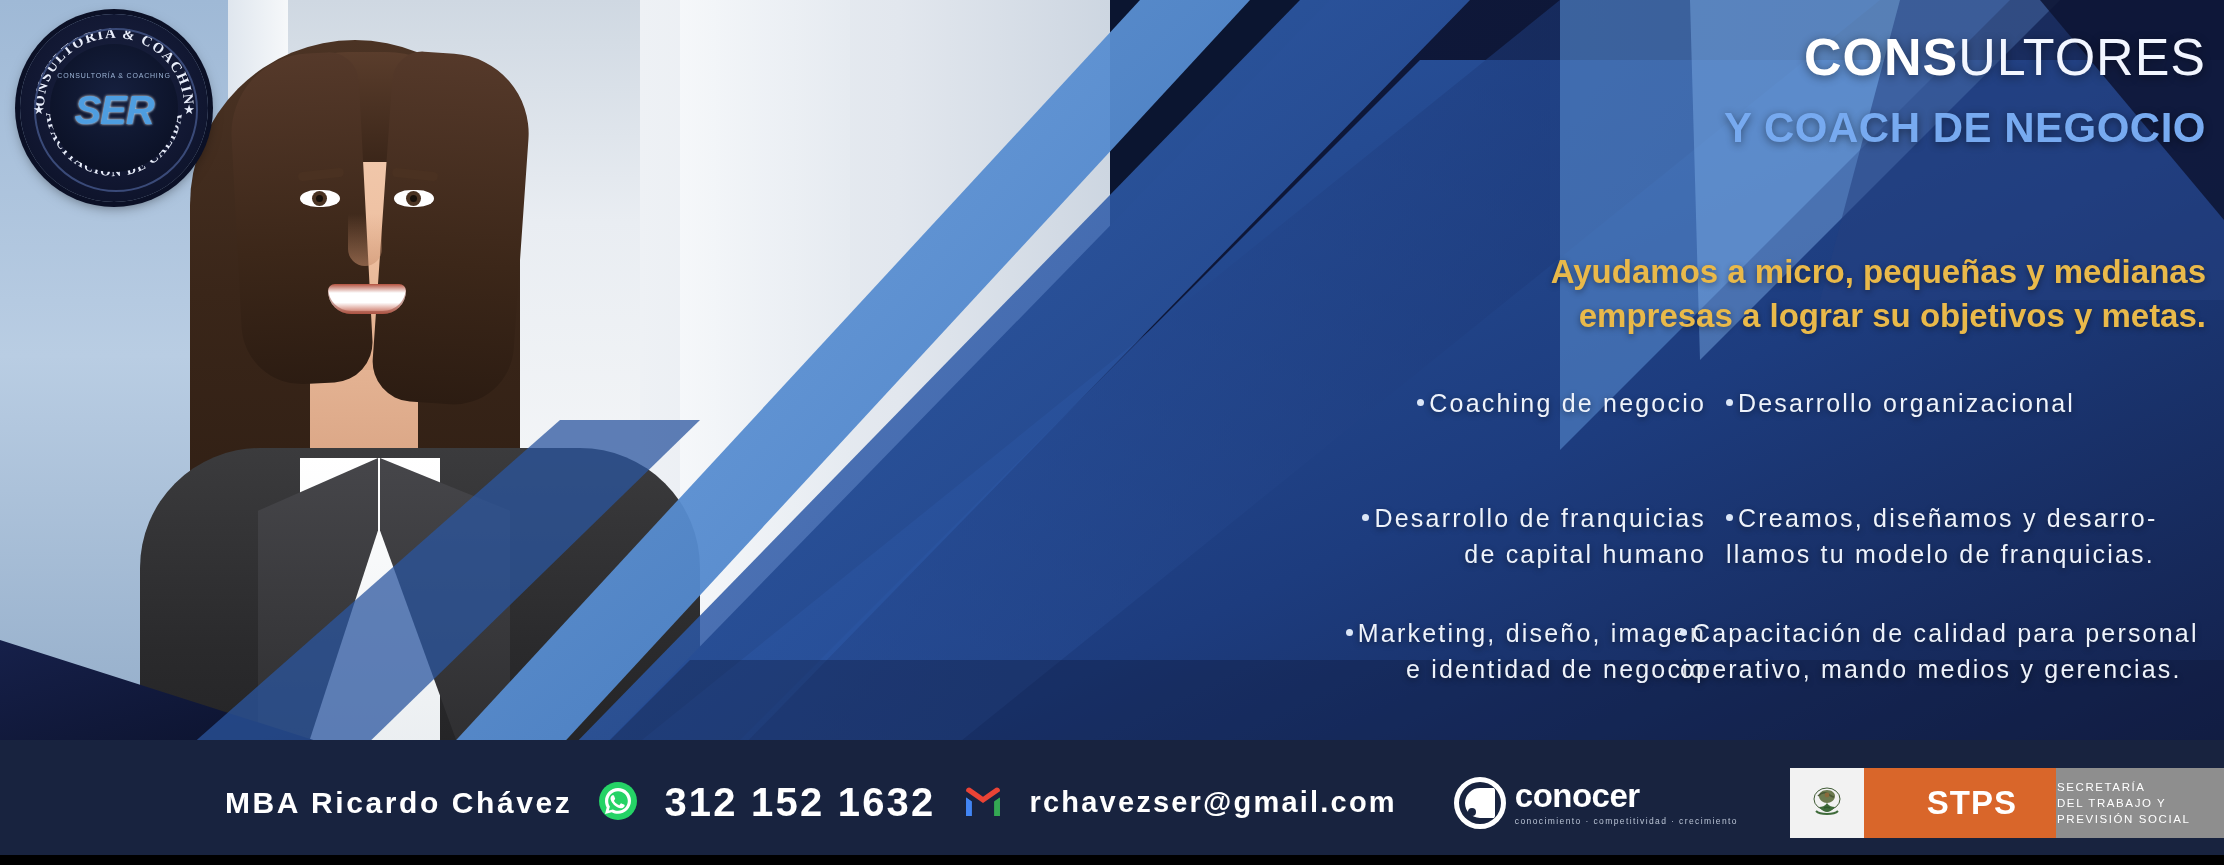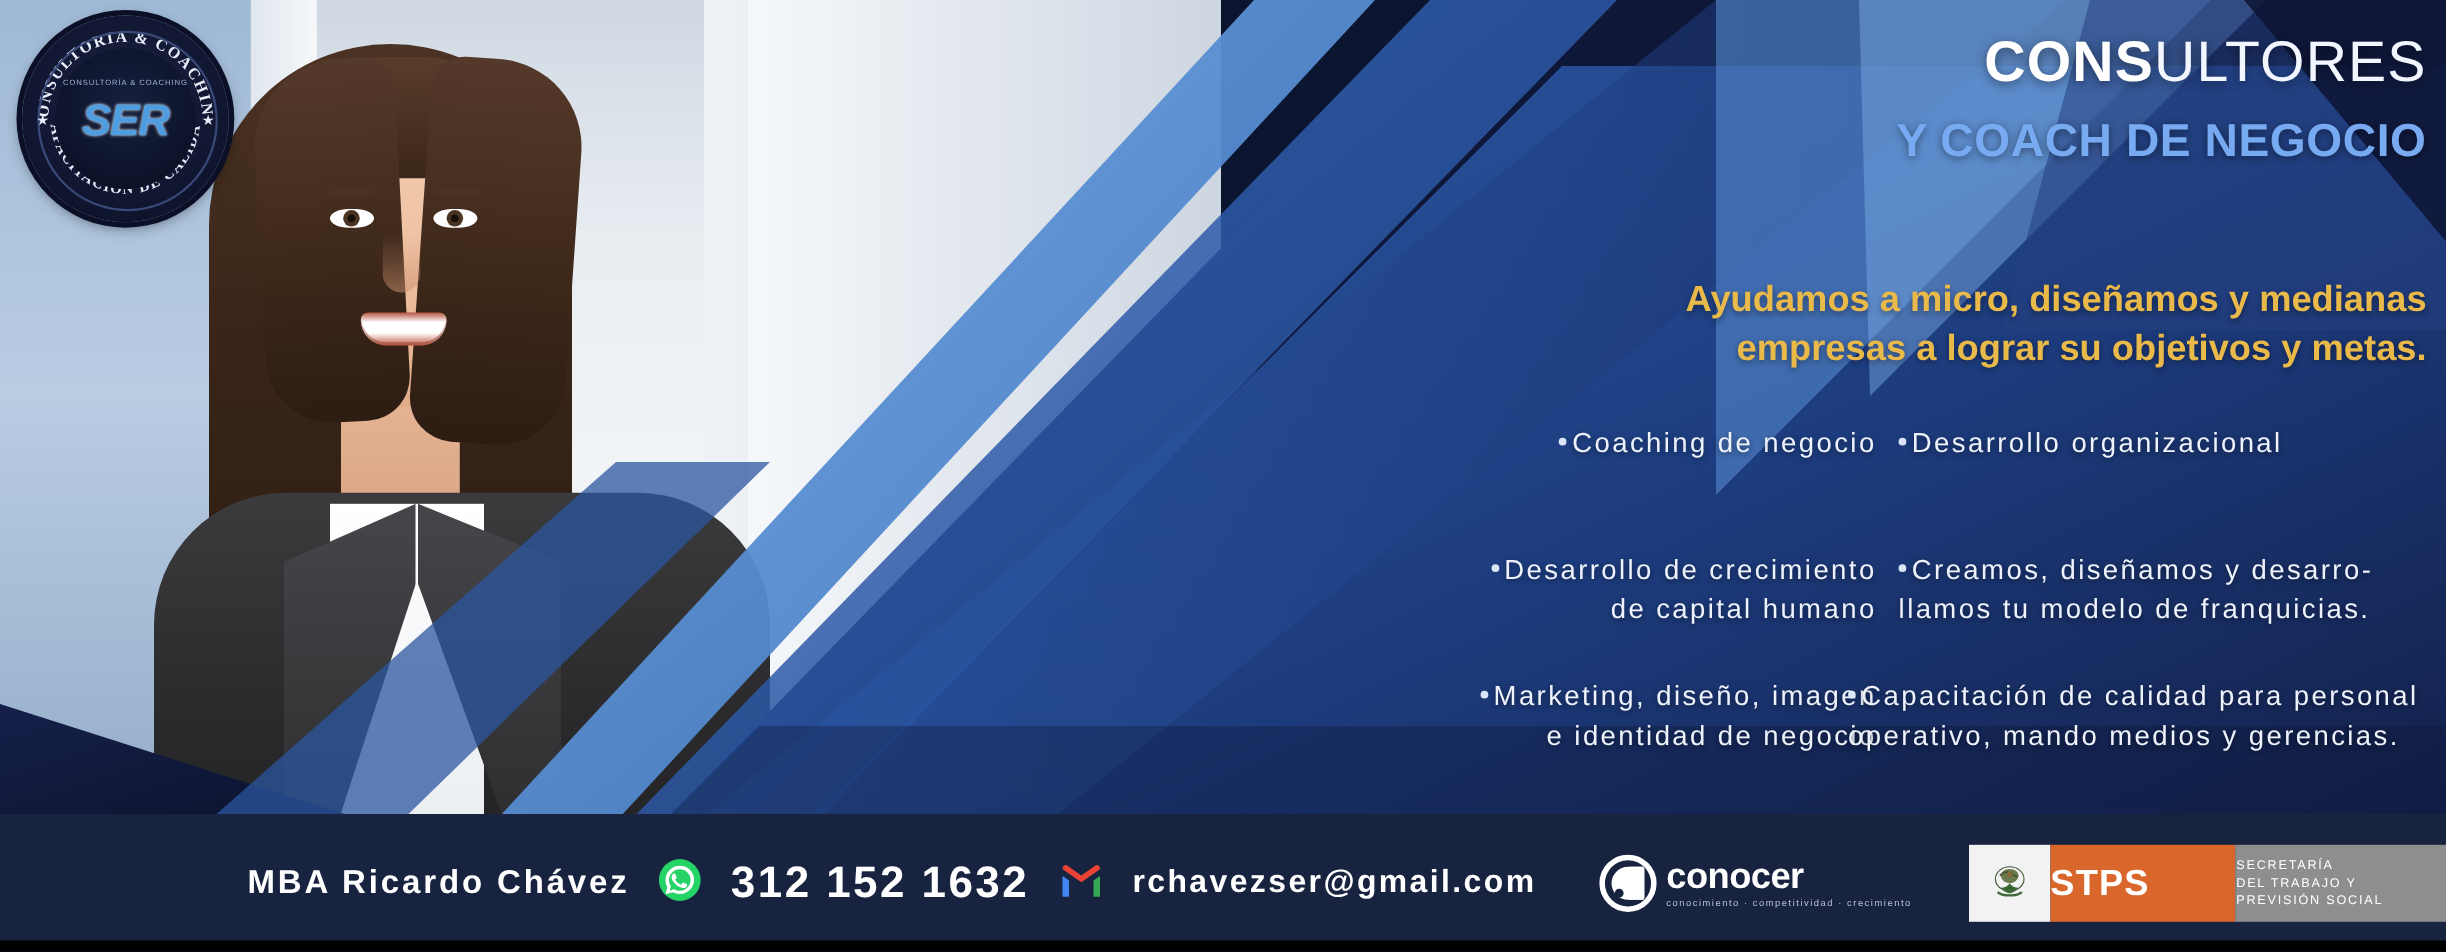--- a/index.html
+++ b/index.html
@@ -184,21 +184,21 @@
 
   
   .conocer{display:flex;align-items:center;gap:8px;margin-left:30px;}
   .conocer-mark{position:relative;width:54px;height:54px;}
   .conocer-txt{color:#fff;font-size:33px;font-weight:bold;letter-spacing:-.5px;line-height:1;}
   .conocer-sub{color:#b9c3d4;font-size:8.5px;letter-spacing:1.4px;margin-top:4px;white-space:nowrap;}
 
   
   .stps{display:flex;align-items:stretch;height:70px;margin-left:26px;border:0;}
   .stps-seal{width:74px;background:#f2f2f2;display:flex;align-items:center;justify-content:center;}
-  .stps-orange{width:168px;background:#d9662a;display:flex;align-items:center;}
+  .stps-orange{width:168px;background:#d9662a;display:flex;align-items:center;justify-content:center;padding-left:24px;}
   .stps-orange span{color:#fff;font-size:33px;font-weight:bold;letter-spacing:1px;}
   .stps-grey{width:212px;background:#8e8e8e;display:flex;flex-direction:column;justify-content:center;padding-left:1px;box-sizing:border-box;}
   .stps-grey span{color:#fff;font-size:11.5px;letter-spacing:1.6px;line-height:16px;}
 
   
   .badge{
     position:absolute;left:20px;top:14px;width:188px;height:188px;border-radius:50%;
     background:radial-gradient(circle at 50% 42%, #1b2342 0%, #121833 55%, #0a0f23 100%);
     box-shadow:0 0 0 5px #0b1026, 0 4px 14px rgba(0,0,0,.55);
   }
@@ -339,38 +339,38 @@
 
   <div class="rightpanel">
 
     <div class="title">
       <span class="t-bold">CONS</span><span class="t-light">ULTORES</span>
     </div>
 
     <div class="subtitle">Y COACH DE NEGOCIO</div>
 
     <div class="tagline">
-      <div>Ayudamos a micro, diseñamos y medianas</div>
+      <div>Ayudamos a micro, pequeñas y medianas</div>
       <div>empresas a lograr su objetivos y metas.</div>
     </div>
 
     <div class="bullets">
 
       <div class="brow-line">
         <div class="bullet col-l" style="top:0;">
           <span class="dot"></span><span>Coaching de negocio</span>
         </div>
         <div class="bullet col-r" style="top:0;">
           <span class="dot"></span><span>Desarrollo organizacional</span>
         </div>
       </div>
 
       <div class="brow-line">
         <div class="bullet col-l" style="top:0;">
-          <span class="dot"></span><span>Desarrollo de crecimiento</span>
+          <span class="dot"></span><span>Desarrollo de franquicias</span>
           <span class="l2">de capital humano</span>
         </div>
         <div class="bullet col-r" style="top:0;">
           <span class="dot"></span><span>Creamos, diseñamos y desarro-</span>
           <span class="l2" style="text-align:left;">llamos tu modelo de franquicias.</span>
         </div>
       </div>
 
       <div class="brow-line">
         <div class="bullet col-l" style="top:0;">

